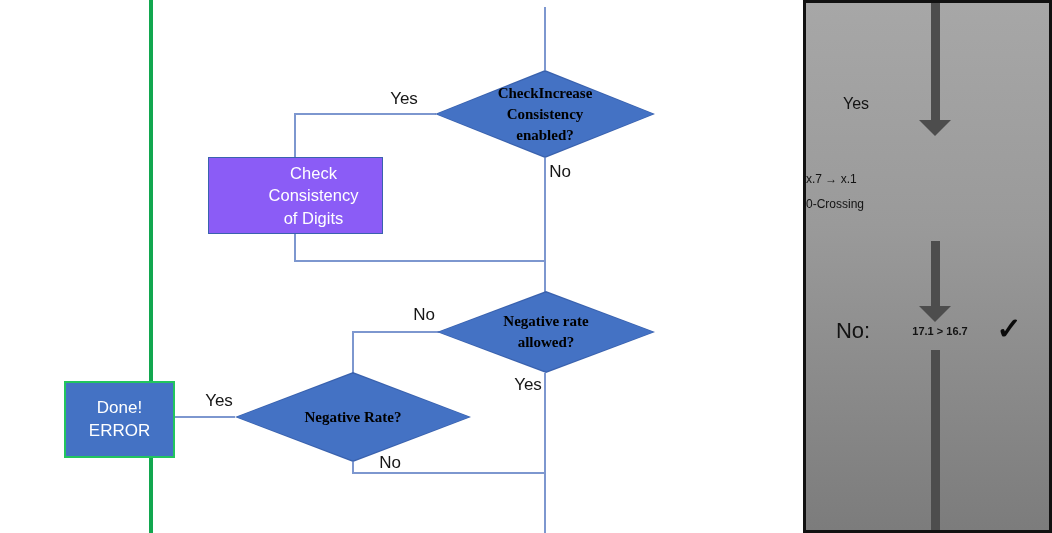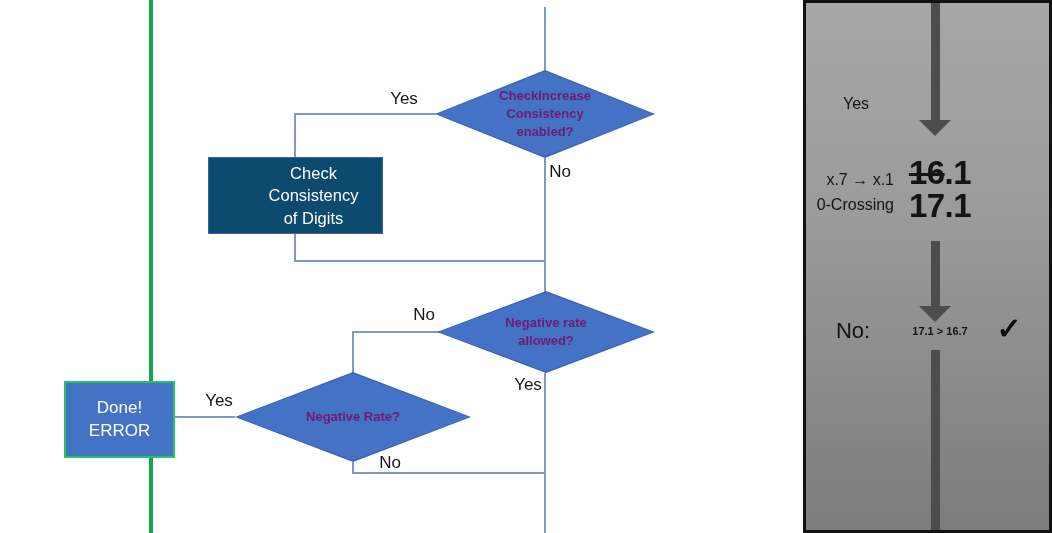--- a/index.html
+++ b/index.html
@@ -13,25 +13,25 @@
     color: #1a1a1a;
   }
   .line { position: absolute; background: #7D97CF; z-index: 0; }
   .green-line { position: absolute; left: 149px; top: 0; width: 4px; height: 533px; background: #12A74F; z-index: 1; }
 
   .diamond { position: absolute; z-index: 2; }
   .d-bg { position: absolute; inset: 0; background: #3A62AE; clip-path: polygon(50% 0, 100% 50%, 50% 100%, 0 50%); }
   .d-fill { position: absolute; inset: 1.5px; background: #4472C4; clip-path: polygon(50% 0, 100% 50%, 50% 100%, 0 50%); }
   .d-text {
     position: absolute; inset: 0; display: flex; align-items: center; justify-content: center;
-    color: #701a75; font-size: 13px; font-weight: 600; line-height: 1.4;
-    text-align: center; white-space: pre-line; z-index: 1;
+    color: #000000; font-size: 15px; font-weight: 600; line-height: 1.4;
+    text-align: center; white-space: pre-line; z-index: 1; font-family: Liberation Serif, serif;
   }
   .process {
-    position: absolute; background: #0c4a6e; border: 1px solid #3A62AE; z-index: 2;
+    position: absolute; background: #8b5cf6; border: 1px solid #3A62AE; z-index: 2;
     display: flex; align-items: center; justify-content: center;
     color: #ffffff; font-size: 16.5px; line-height: 1.35; text-align: center; white-space: pre-line; padding-left: 36px;
   }
   .done-box {
     position: absolute; left: 64px; top: 381px; width: 111px; height: 77px;
     background: #4472C4; border: 2px solid #22c55e; z-index: 3;
     display: flex; align-items: center; justify-content: center;
     color: #ffffff; font-size: 17px; line-height: 1.35; text-align: center; white-space: pre-line;
   }
   .flabel {
@@ -47,21 +47,21 @@
   }
   .shaft { position: absolute; left: 125px; width: 9px; background: #4D4D4D; }
   .ahead {
     position: absolute; left: 113px; width: 0; height: 0;
     border-left: 16px solid transparent; border-right: 16px solid transparent;
     border-top: 16px solid #4D4D4D;
   }
   .p-yes { position: absolute; transform: translate(-50%, -50%); left: 50px; top: 101px; font-size: 16px; color: #131313; }
   .case-note {
     position: absolute; left: 0; top: 164px; width: 88px;
-    font-size: 16px; line-height: 25px; text-align: right; white-space: pre-line; color: #131313;
+    font-size: 12px; line-height: 25px; text-align: left; white-space: pre-line; color: #131313;
   }
   .numbers { position: absolute; left: 90px; top: 153px; width: 88px; text-align: center;
     font-size: 33px; font-weight: 700; line-height: 33px; color: #141414; letter-spacing: -0.5px; }
   .strike { text-decoration: line-through; text-decoration-thickness: 2.5px; }
   .result-row { position: absolute; top: 328px; left: 0; width: 100%; }
   .result-no { position: absolute; transform: translate(-50%, -50%); left: 47px; top: 0; font-size: 22px; color: #131313; }
   .result-cmp { position: absolute; transform: translate(-50%, -50%); left: 134px; top: 0; font-size: 11px; color: #131313; font-weight: bold; }
   .check { position: absolute; transform: translate(-50%, -50%); left: 203px; top: -3px;
     font-size: 30px; font-weight: 700; color: #0b0b0b; }
 </style>
@@ -121,24 +121,20 @@
 
   <div class="panel">
     <div class="shaft" style="top:0; height:117px;"></div>
     <div class="ahead" style="top:117px;"></div>
 
     <div class="p-yes">Yes</div>
 
     <div class="case-note">x.7 → x.1
 0-Crossing</div>
 
-    <div class="numbers">
-      <div><span class="strike">16</span><span>.1</span></div>
-      <div>17.1</div>
-    </div>
 
     <div class="shaft" style="top:238px; height:65px;"></div>
     <div class="ahead" style="top:303px;"></div>
 
     <div class="result-row">
       <div class="result-no">No:</div>
       <div class="result-cmp">17.1 &gt; 16.7</div>
       <div class="check">✓</div>
     </div>
 

